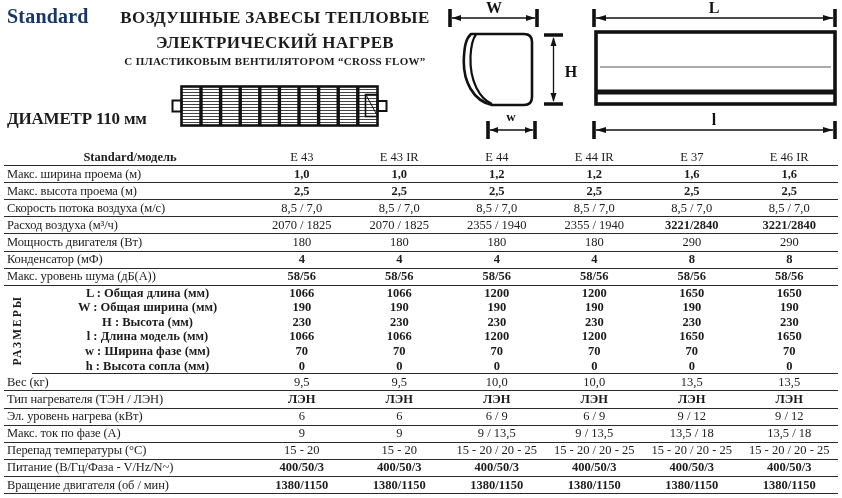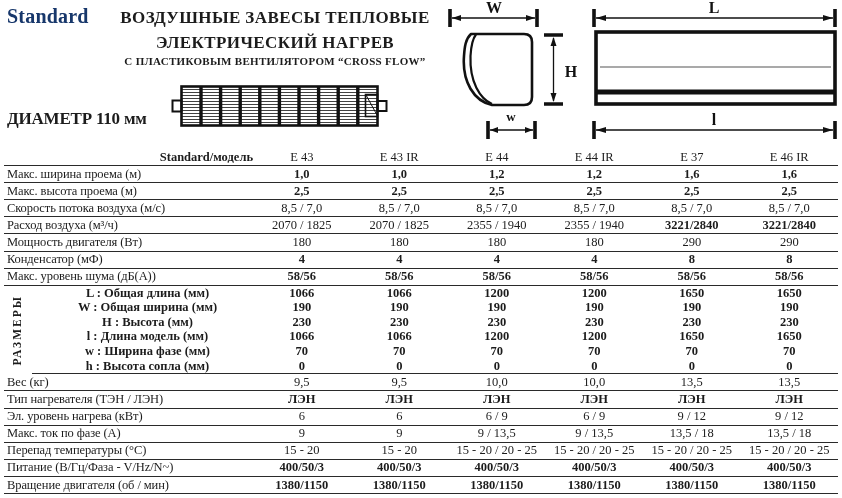--- a/index.html
+++ b/index.html
@@ -29,21 +29,21 @@
     position:absolute; left:4px; top:149px; width:834px;
     border-collapse:collapse; table-layout:fixed;
   }
   .spec-table td {
     padding:0; height:16.1px; line-height:1.02; vertical-align:middle;
     font-size:12.5px; color:#1c1c1c;
     border-bottom:1.4px solid #2a2a2a;
   }
   .spec-table td.row-label { text-align:left; font-weight:normal; padding-left:3px; letter-spacing:-0.1px; }
   .spec-table td.sub-label { text-align:center; font-weight:bold; padding-left:10px; }
-  .spec-table td.model-label { text-align:right; font-weight:bold; padding-left:3px; }
+  .spec-table td.model-label { text-align:center; font-weight:bold; padding-left:3px; }
   .spec-table td.val { text-align:center; }
   .spec-table td.val.b { font-weight:bold; }
   .spec-table tr.dim td { height:14.6px; border-bottom:none; }
   .spec-table tr.dim-last td { border-bottom:1.4px solid #2a2a2a; }
   .spec-table tr.last-row td { border-bottom:none; }
   .spec-table td.dim-group {
     border-bottom:1.4px solid #2a2a2a; text-align:center; vertical-align:middle;
   }
   .dim-group-text {
     display:block; margin:0 auto; writing-mode:vertical-rl; transform:rotate(180deg);

